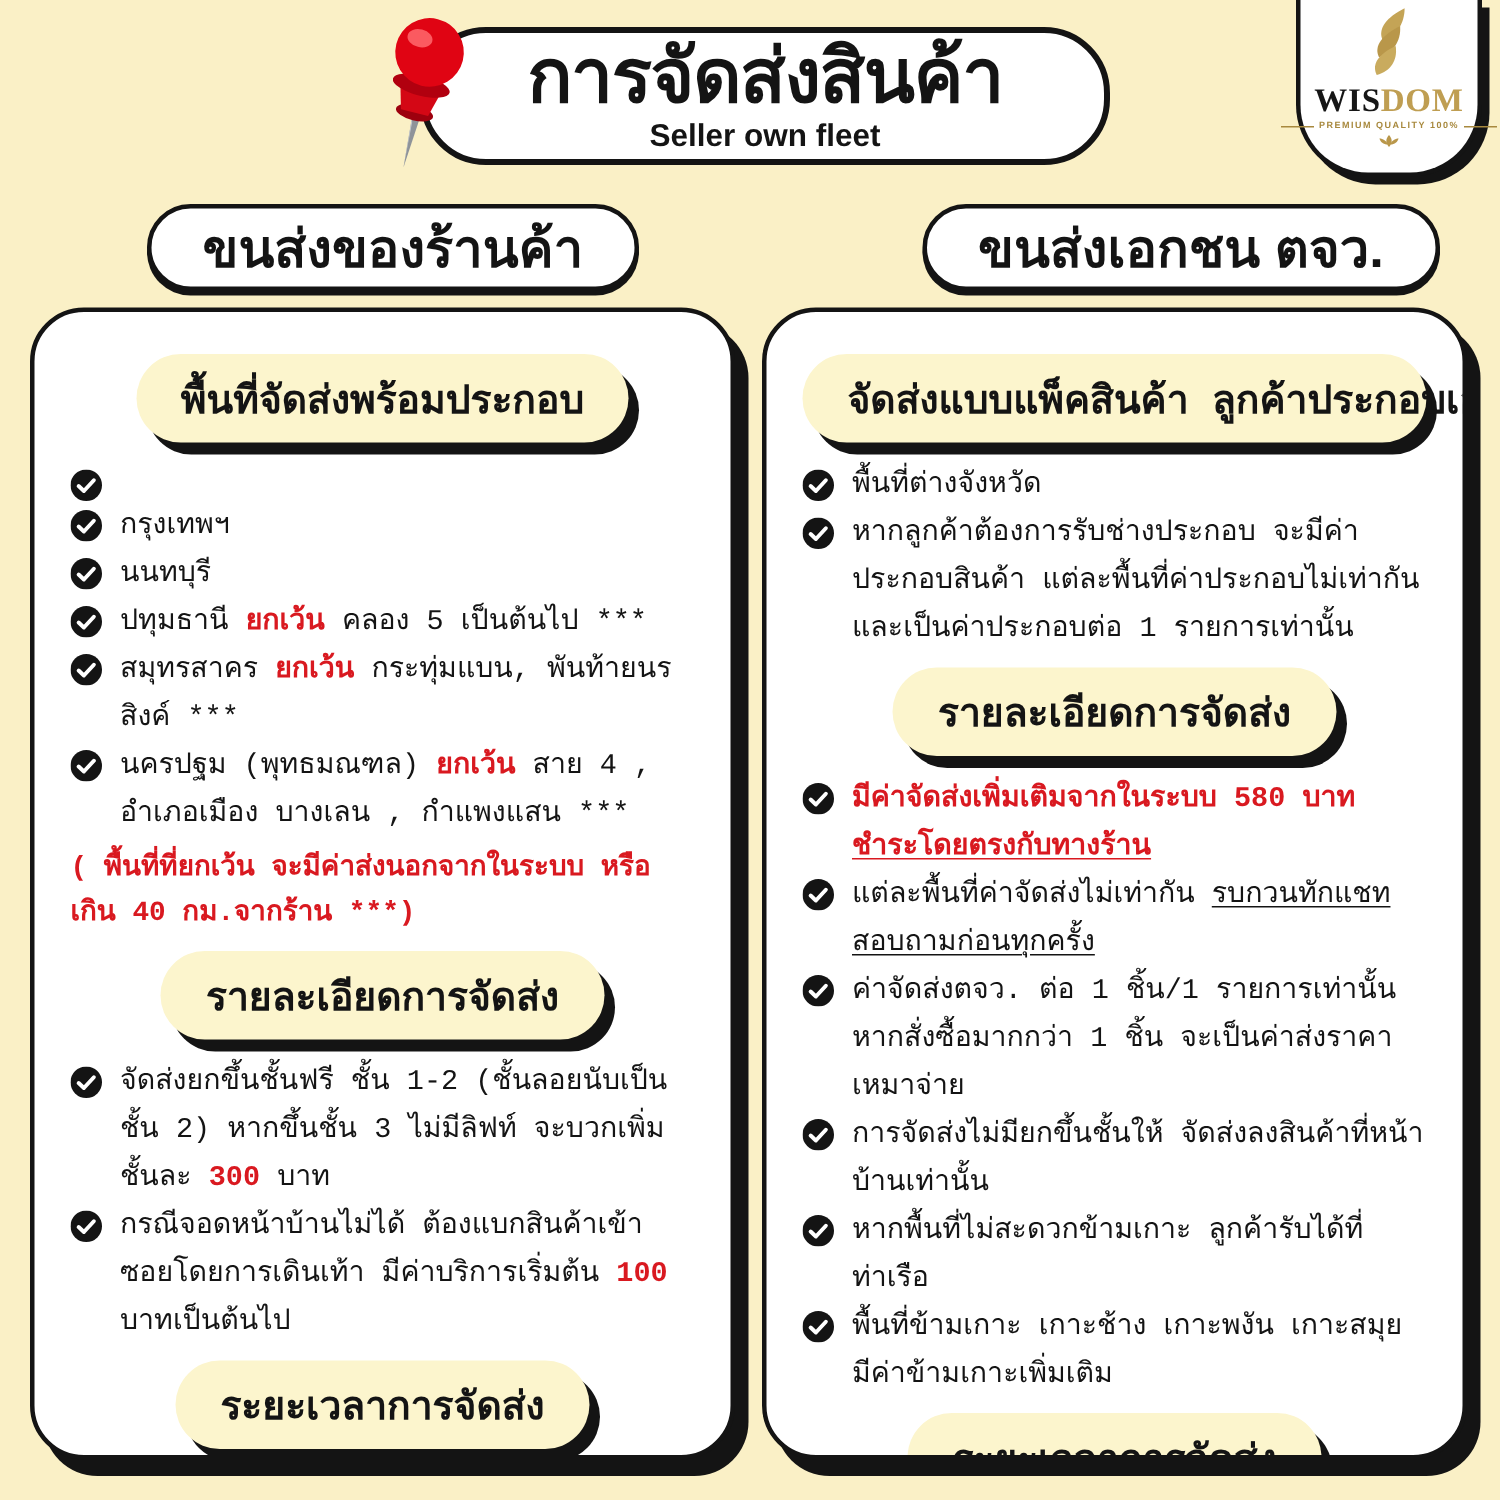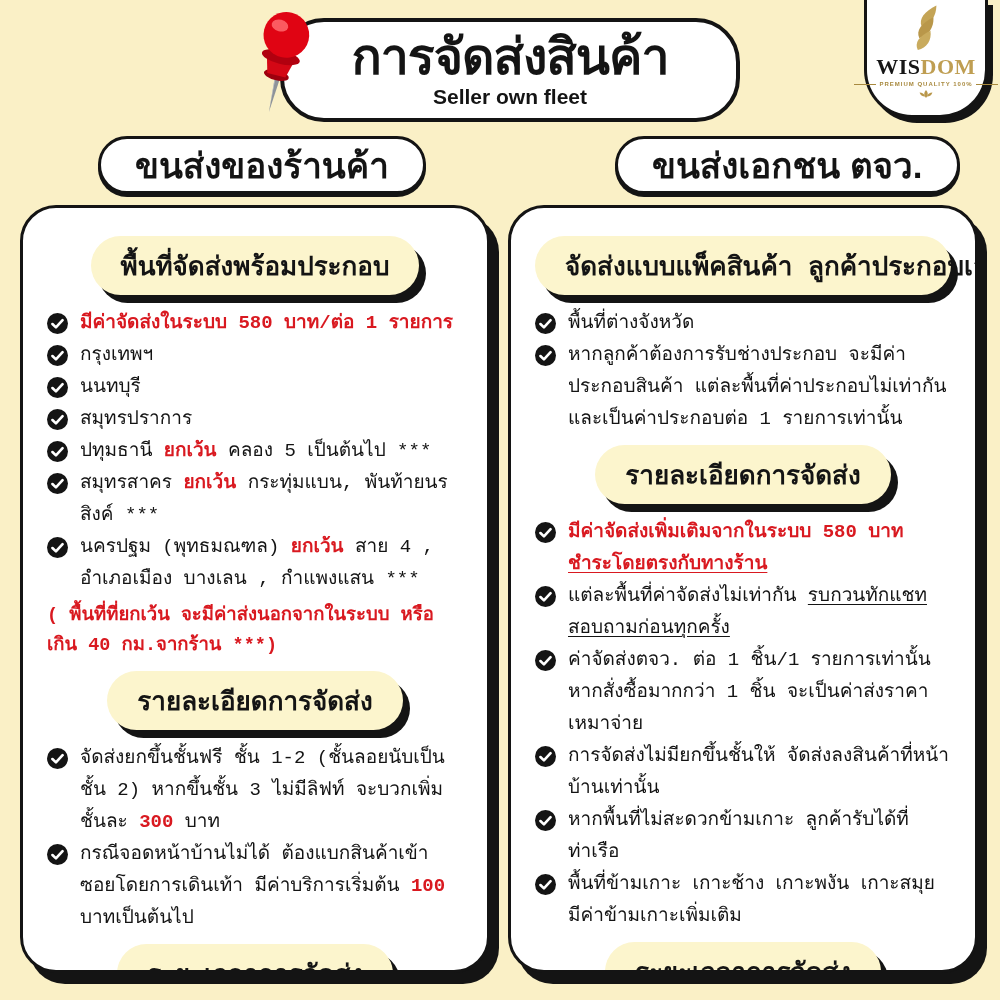--- a/index.html
+++ b/index.html
@@ -11,21 +11,21 @@
   body{
     background:var(--bg);
     font-family:"Liberation Sans","DejaVu Sans",sans-serif;
     color:var(--ink);
     position:relative;
     overflow:hidden;
   }
   
   .header-wrap{position:absolute;left:0;top:0;width:1000px;height:135px;}
   .header-pill{
-    position:absolute;left:280px;top:18px;width:460px;height:104px;
+    position:absolute;left:280px;top:18px;width:460px;height:92px;
     background:#fff;border:4px solid var(--ink);border-radius:44px;
     display:flex;flex-direction:column;align-items:center;justify-content:center;
   }
   .header-title{font-size:50px;font-weight:800;line-height:1.02;letter-spacing:-1px;}
   .header-subtitle{font-size:21px;font-weight:700;margin-top:2px;}
   .pushpin{position:absolute;left:236px;top:6px;width:86px;height:110px;transform:rotate(14deg);z-index:3;}
   
   .logo-badge{
     position:absolute;right:12px;top:0;width:124px;height:118px;
     background:#fff;border:3px solid var(--ink);border-top:none;
@@ -119,48 +119,38 @@
       <div class="sec-pill">พื้นที่จัดส่งพร้อมประกอบ</div>
     </div>
     <div class="items">
       <div class="item">
         <span class="check">
           <svg viewBox="0 0 24 24">
             <circle cx="12" cy="12" r="12" fill="#141414"></circle>
             <path d="M6.2 12.6 L10.2 16.4 L17.8 8.2" fill="none" stroke="#ffffff" stroke-width="3" stroke-linecap="round" stroke-linejoin="round"></path>
           </svg>
         </span>
-        <span class="txt"><span class="red">มีค่าจัดส่งในระบบ 580 บาท/ต่อ 1 รายการ</span></span>
       </div>
       <div class="item">
         <span class="check">
           <svg viewBox="0 0 24 24">
             <circle cx="12" cy="12" r="12" fill="#141414"></circle>
             <path d="M6.2 12.6 L10.2 16.4 L17.8 8.2" fill="none" stroke="#ffffff" stroke-width="3" stroke-linecap="round" stroke-linejoin="round"></path>
           </svg>
         </span>
         <span class="txt"><span>กรุงเทพฯ</span></span>
       </div>
       <div class="item">
         <span class="check">
           <svg viewBox="0 0 24 24">
             <circle cx="12" cy="12" r="12" fill="#141414"></circle>
             <path d="M6.2 12.6 L10.2 16.4 L17.8 8.2" fill="none" stroke="#ffffff" stroke-width="3" stroke-linecap="round" stroke-linejoin="round"></path>
           </svg>
         </span>
         <span class="txt"><span>นนทบุรี</span></span>
-      </div>
-      <div class="item">
-        <span class="check">
-          <svg viewBox="0 0 24 24">
-            <circle cx="12" cy="12" r="12" fill="#141414"></circle>
-            <path d="M6.2 12.6 L10.2 16.4 L17.8 8.2" fill="none" stroke="#ffffff" stroke-width="3" stroke-linecap="round" stroke-linejoin="round"></path>
-          </svg>
-        </span>
-        <span class="txt"><span>สมุทรปราการ</span></span>
       </div>
       <div class="item">
         <span class="check">
           <svg viewBox="0 0 24 24">
             <circle cx="12" cy="12" r="12" fill="#141414"></circle>
             <path d="M6.2 12.6 L10.2 16.4 L17.8 8.2" fill="none" stroke="#ffffff" stroke-width="3" stroke-linecap="round" stroke-linejoin="round"></path>
           </svg>
         </span>
         <span class="txt"><span>ปทุมธานี </span><span class="red">ยกเว้น</span><span> คลอง 5 เป็นต้นไป ***</span></span>
       </div>

